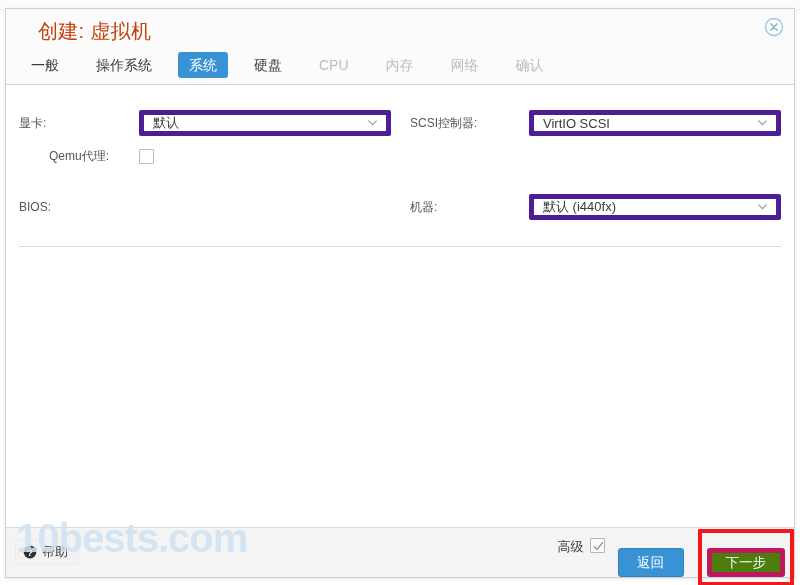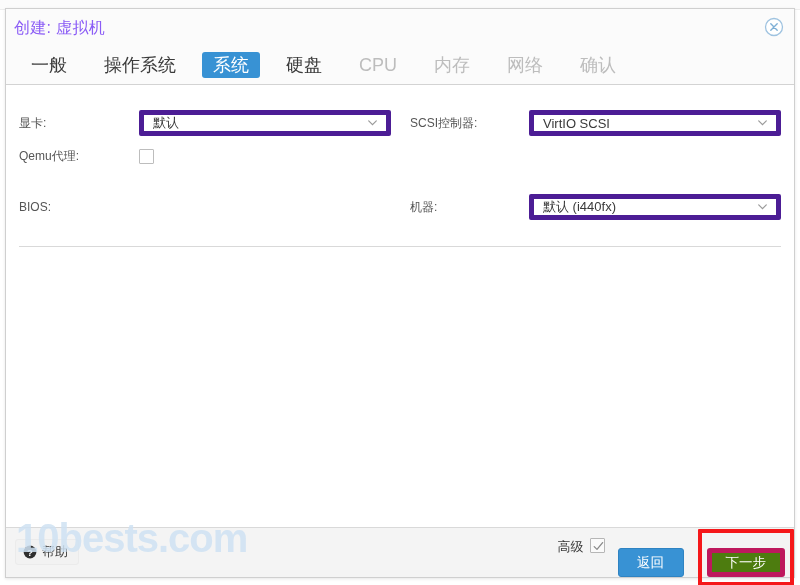--- a/index.html
+++ b/index.html
@@ -42,24 +42,24 @@
 
   
   .dlg-header {
     height: 37px;
     flex: 0 0 37px;
     position: relative;
     background: #fbfbfb;
   }
   .dlg-title {
     position: absolute;
-    left: 8px;
+    left: 32px;
     top: 9px;
-    font-size: 16px;
-    color: #8b5cf6;
+    font-size: 20px;
+    color: #c2410c;
     letter-spacing: .3px;
     white-space: nowrap;
   }
   .close-btn {
     position: absolute;
     right: 9px;
     top: 7px;
     width: 22px;
     height: 22px;
     cursor: pointer;
@@ -71,21 +71,21 @@
     height: 38px;
     flex: 0 0 38px;
     position: relative;
     background: #fbfbfb;
     border-bottom: 1px solid #d3d3d3;
     padding-left: 14px;
     display: flex;
     align-items: center;
   }
   .tab {
-    font-size: 18px;
+    font-size: 14px;
     color: #3b3b3b;
     padding: 4px 11px;
     margin-right: 15px;
     border-radius: 3px;
     white-space: nowrap;
     cursor: pointer;
     line-height: 18px;
   }
   .tab.active {
     background: #3892d4;
@@ -316,21 +316,21 @@
         <span>VirtIO SCSI</span>
         <span class="chev">
           <svg width="9" height="6" viewBox="0 0 9 6">
               <path d="M0.7 0.8 L4.5 4.6 L8.3 0.8" stroke="#9a9a9a" stroke-width="1.2" fill="none" stroke-linecap="round"></path>
             </svg>
         </span>
       </div>
     </div>
 
     <div class="form-row" style="left:13px; top:58px;">
-      <div class="f-label" style="width:120px;">Qemu代理:</div>
+      <div class="f-label" style="width:120px;text-align:center;">Qemu代理:</div>
       <div class="checkbox"></div>
     </div>
 
     <div class="divider"></div>
 
     <div class="form-row" style="left:13px; top:109px;">
       <div class="f-label" style="width:120px;">BIOS:</div>
     </div>
 
     <div class="form-row" style="left:404px; top:109px;">

